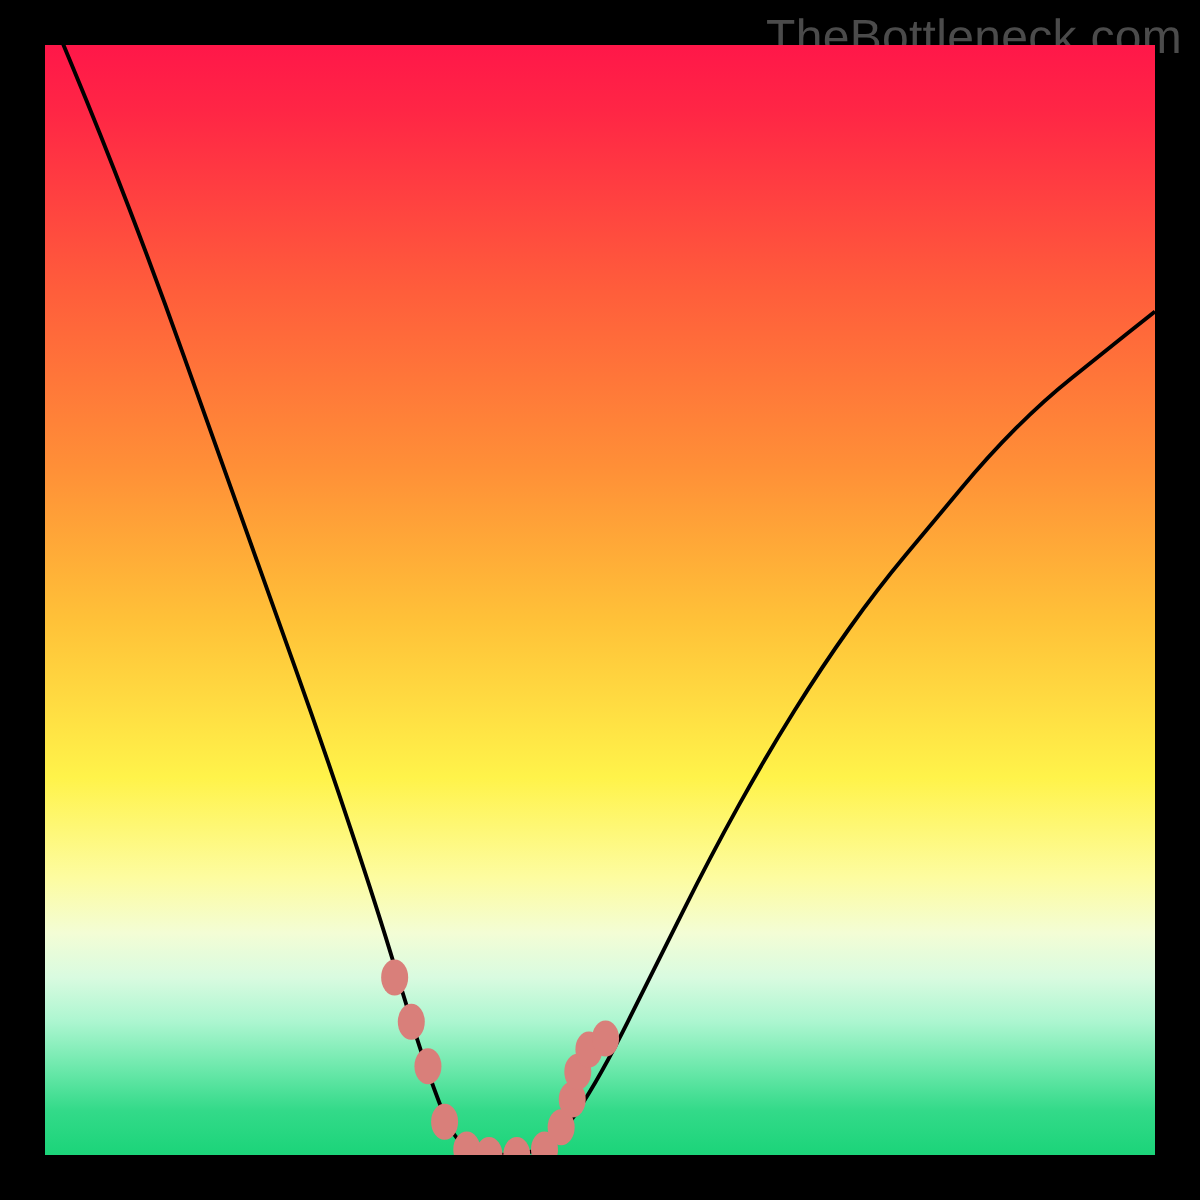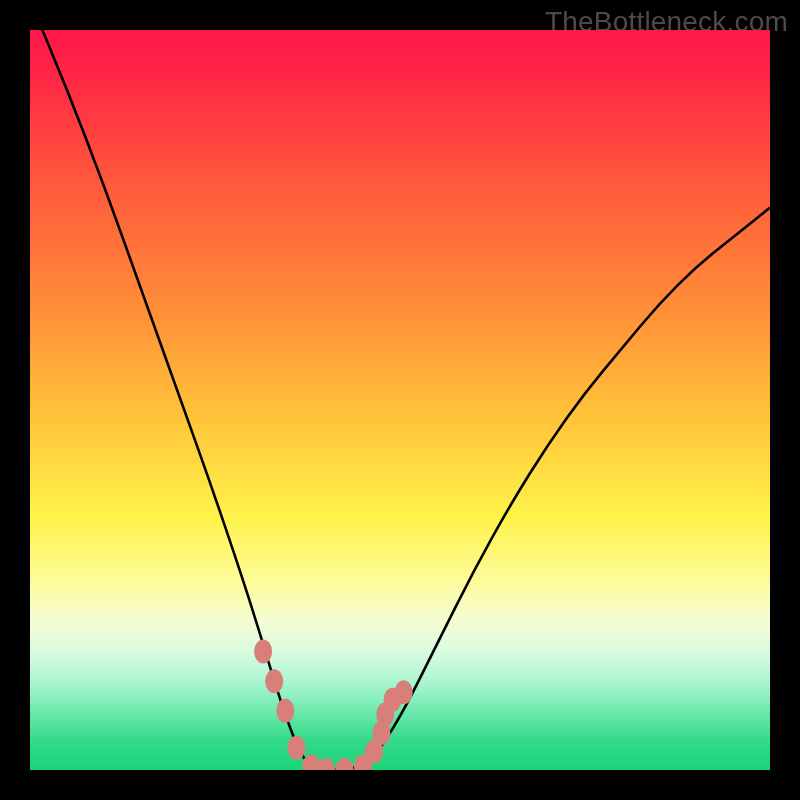--- a/index.html
+++ b/index.html
@@ -14,21 +14,21 @@
           #ffc238 52%,
           #fff34a 66%,
           #fdfca0 75%,
           #f3fdd5 80%,
           #d9fbe0 84%,
           #acf6d0 88%,
           #6fe9ad 92%,
           #33da89 96%,
           #1bd479 100%)}
   svg.curve{position:absolute;left:0;top:0;width:740px;height:740px}
-  .watermark{position:absolute;top:6px;right:12px;color:#4b4b4b;font-size:28px;font-weight:400;letter-spacing:.2px}
+  .watermark{position:absolute;top:6px;right:12px;color:#4b4b4b;font-size:32px;font-weight:400;letter-spacing:.2px}
 </style>
 </head>
 <body>
 
 <div class="frame">
 
   <div class="watermark">TheBottleneck.com</div>
 
   <div class="plot">
     <div class="grad"></div>

